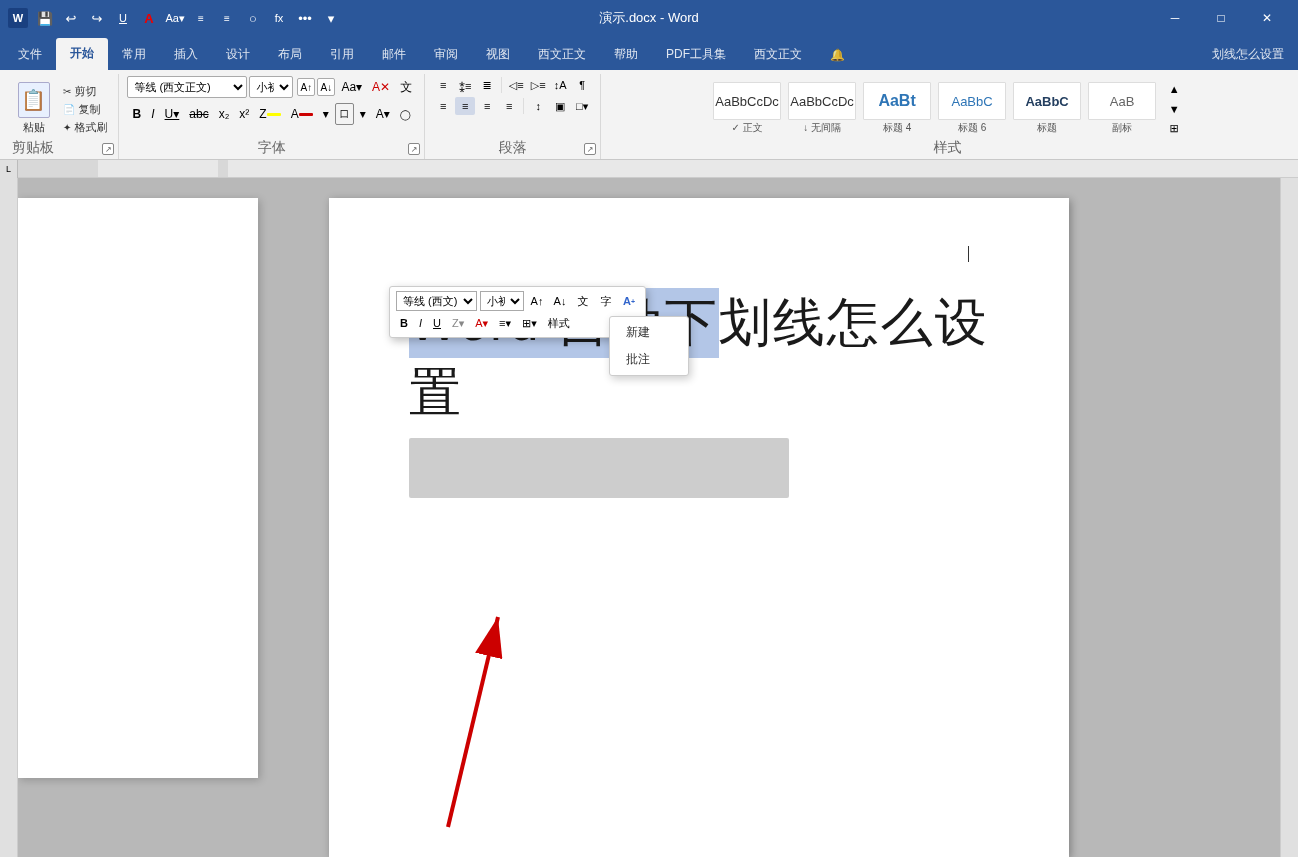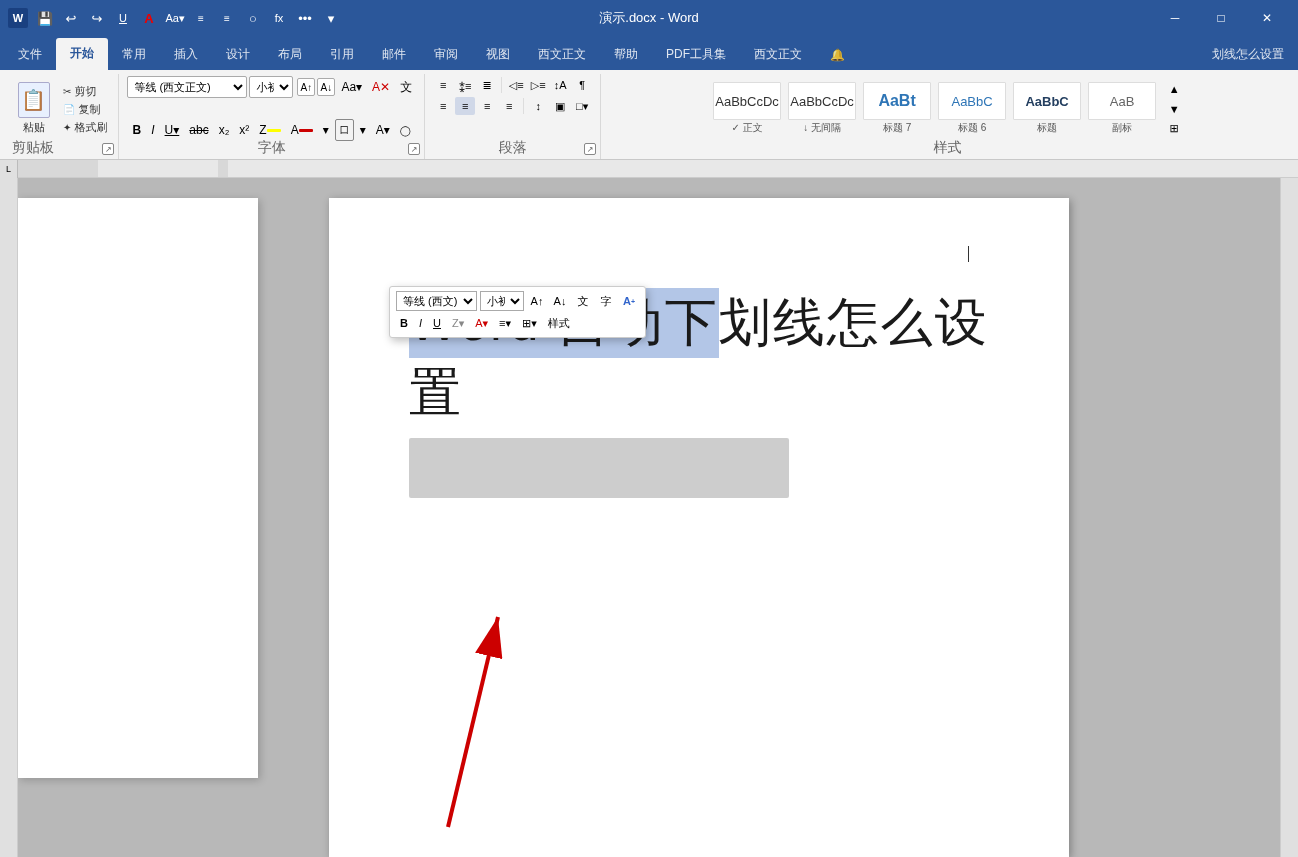--- a/index.html
+++ b/index.html
@@ -121,21 +121,21 @@
     .clip-item {
       font-size: 11px; color: #333; cursor: pointer;
       padding: 1px 3px; border-radius: 2px;
       display: flex; align-items: center; gap: 3px;
       white-space: nowrap;
     }
     .clip-icon { font-size: 10px; }
 
     
     .font-group-top {
-      display: flex; gap: 4px; align-items: center; margin-bottom: 18px;
+      display: flex; gap: 4px; align-items: center; margin-bottom: 2px;
     }
     .font-select {
       height: 22px; border: 1px solid #aaa; border-radius: 2px;
       font-size: 11px; padding: 0 2px; background: white; min-width: 120px;
       cursor: pointer;
     }
     .font-size-select {
       height: 22px; border: 1px solid #aaa; border-radius: 2px;
       font-size: 11px; padding: 0 2px; background: white; width: 44px;
       cursor: pointer;
@@ -449,21 +449,21 @@
         <div class="style-item">
           <div class="style-preview">
             <span style="font-size:13px;color:#333;">AaBbCcDc</span>
           </div>
           <div class="style-name">↓ 无间隔</div>
         </div>
         <div class="style-item">
           <div class="style-preview">
             <span style="font-size:16px;color:#2e75b6;font-weight:bold;">AaBt</span>
           </div>
-          <div class="style-name">标题 7</div>
+          <div class="style-name">标题 4</div>
         </div>
         <div class="style-item">
           <div class="style-preview">
             <span style="font-size:13px;color:#2e75b6;">AaBbC</span>
           </div>
           <div class="style-name">标题 6</div>
         </div>
         <div class="style-item">
           <div class="style-preview">
             <span style="font-size:13px;color:#243f60;font-weight:bold;">AaBbC</span>
@@ -530,20 +530,24 @@
             <button class="mt-btn font-btn-i">I</button>
             <button class="mt-btn font-btn-u">U</button>
             <button class="mt-btn" style="color:#888;">Z▾</button>
             <button class="mt-btn" style="color:#cc0000;">A▾</button>
             <button class="mt-btn">≡▾</button>
             <button class="mt-btn">⊞▾</button>
             <button class="mt-btn">样式</button>
           </div>
         </div>
 
+        <div class="context-menu">
+          <div class="context-item">新建</div>
+          <div class="context-item">批注</div>
+        </div>
 
         <div style="margin-top:10px;width:380px;height:60px;background:#b8b8b8;opacity:0.7;border-radius:2px;"></div>
       </div>
     </div>
 
     <svg style="position:absolute;bottom:20px;left:350px;width:200px;height:300px;pointer-events:none;" viewBox="0 0 200 300">
       <defs>
         <marker id="arrowhead" markerWidth="10" markerHeight="7" refX="10" refY="3.5" orient="auto">
           <polygon points="0 0, 10 3.5, 0 7" fill="#cc0000"></polygon>
         </marker>

